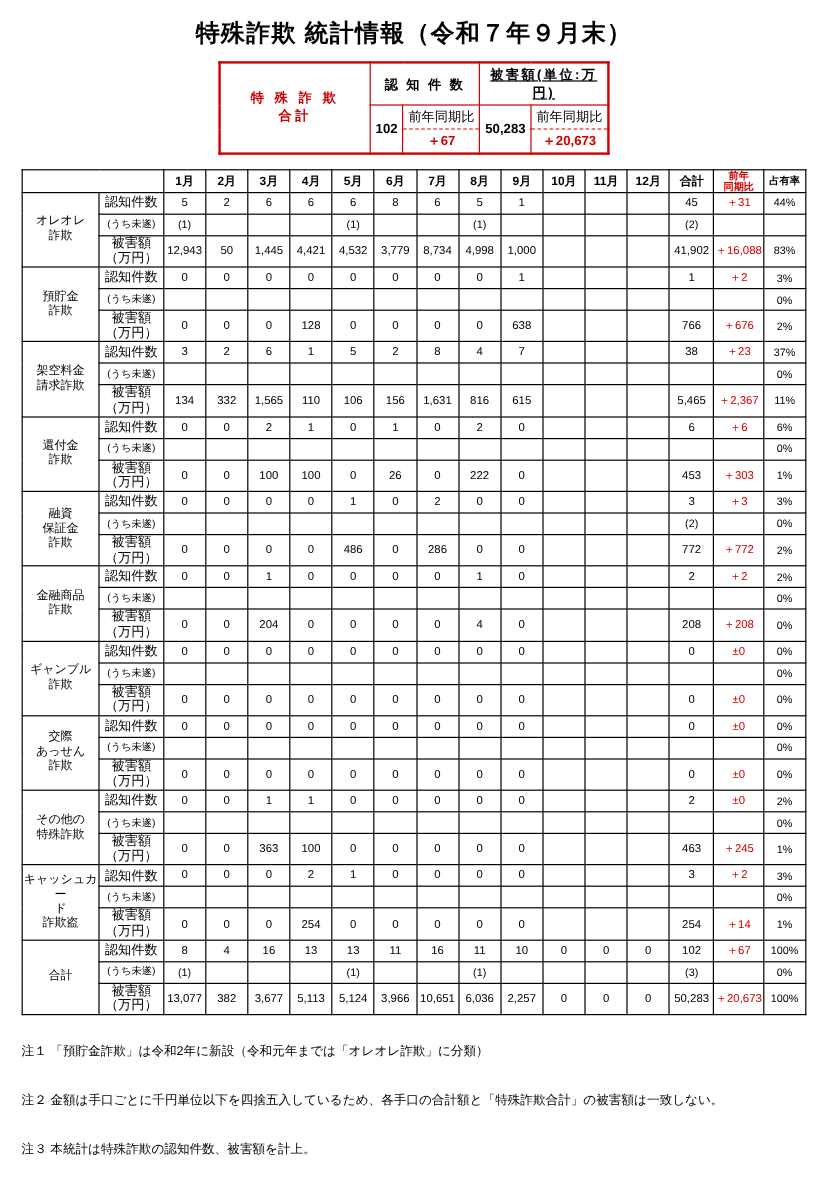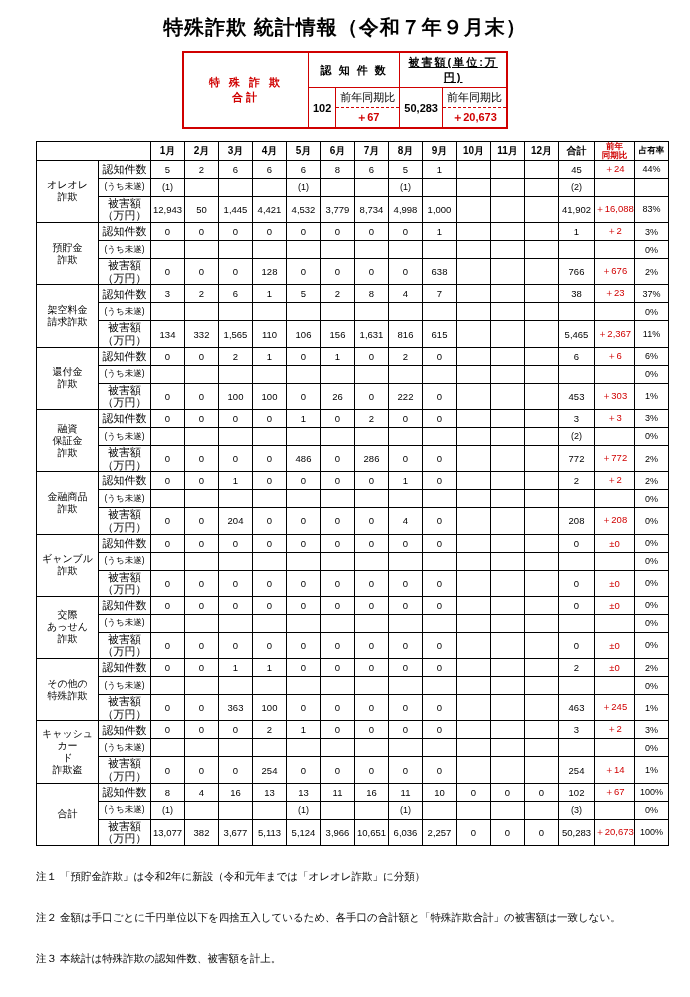--- a/index.html
+++ b/index.html
@@ -3,21 +3,21 @@
 <meta charset="utf-8">
 <style>
   html,body{margin:0;padding:0;}
   body{
     width:690px;height:997px;
     background:#ffffff;
     font-family:"Liberation Sans","DejaVu Sans",sans-serif;
     color:#000;
     -webkit-font-smoothing:antialiased;
   }
-  .page{position:relative;width:690px;height:997px;box-sizing:border-box;padding:0 36px;}
+  .page{position:relative;width:690px;height:997px;box-sizing:border-box;padding:0 18px;}
   .title{
     text-align:center;
     font-weight:bold;
     font-size:20px;
     letter-spacing:1px;
     padding-top:14px;
     padding-bottom:10px;
   }
   
   .summary-wrap{display:flex;justify-content:center;margin-bottom:12px;}
@@ -172,21 +172,21 @@
           <td class="num">6</td>
           <td class="num">6</td>
           <td class="num">8</td>
           <td class="num">6</td>
           <td class="num">5</td>
           <td class="num">1</td>
           <td class="num"></td>
           <td class="num"></td>
           <td class="num"></td>
           <td class="num">45</td>
-          <td class="red">＋24</td>
+          <td class="red">＋31</td>
           <td class="num sub">44%</td>
         </tr>
         <tr>
           <td class="rowlabel small">(うち未遂)</td>
           <td class="num sub">(1)</td>
           <td class="num sub"></td>
           <td class="num sub"></td>
           <td class="num sub"></td>
           <td class="num sub">(1)</td>
           <td class="num sub"></td>

